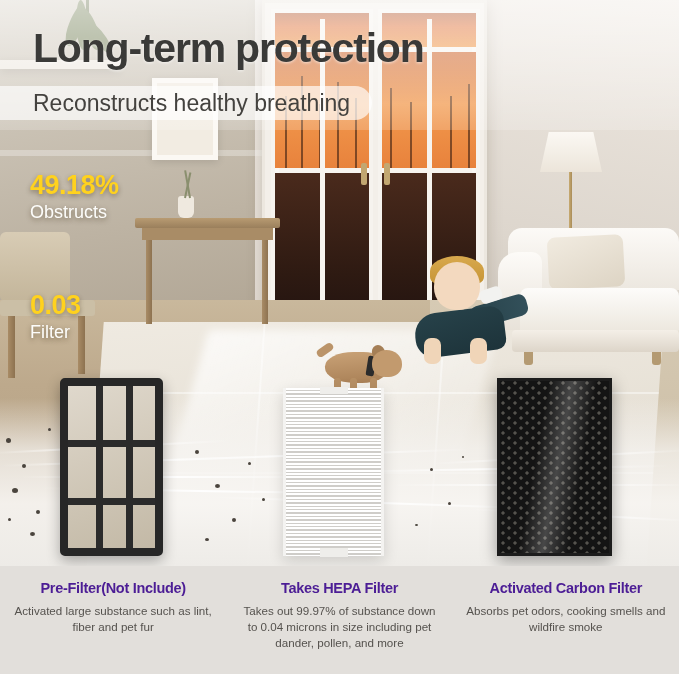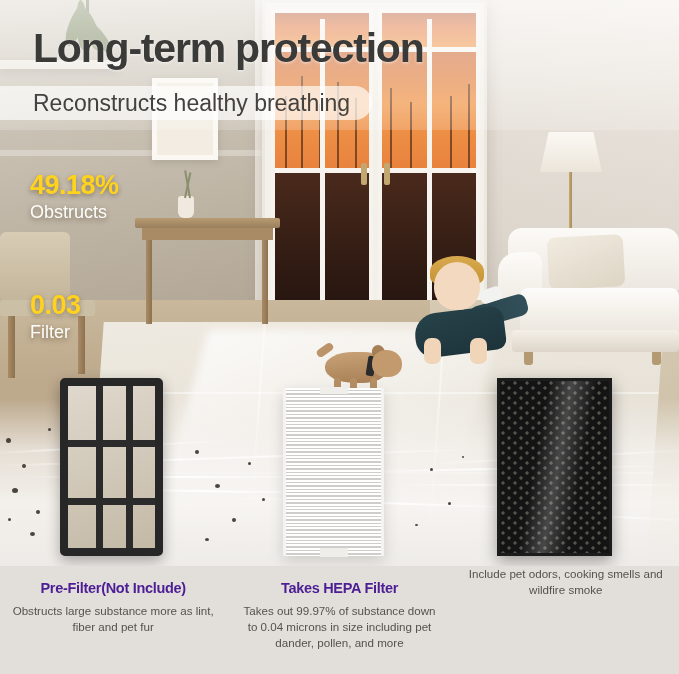--- a/index.html
+++ b/index.html
@@ -351,24 +351,25 @@
     <div class="hepa-notch" style="left:34px;bottom:-1px;width:28px;height:9px;"></div>
   </div>
 
   <div class="filter" id="filter-carbon">
     <div class="carbon-sheen"></div>
   </div>
 
   <div class="captions">
     <div class="cap">
       <h3>Pre-Filter(Not Include)</h3>
-      <p>Obstructs large substance more as lint, fiber and pet fur</p>
+      <p>Activated large substance such as lint, fiber and pet fur</p>
     </div>
     <div class="cap">
       <h3>Takes HEPA Filter</h3>
       <p>Takes out 99.97% of substance down to 0.04 microns in size including pet dander, pollen, and more</p>
     </div>
     <div class="cap">
-      <p>Include pet odors, cooking smells and wildfire smoke</p>
+      <h3>Activated Carbon Filter</h3>
+      <p>Absorbs pet odors, cooking smells and wildfire smoke</p>
     </div>
   </div>
 
 </div>
 
 </body></html>

